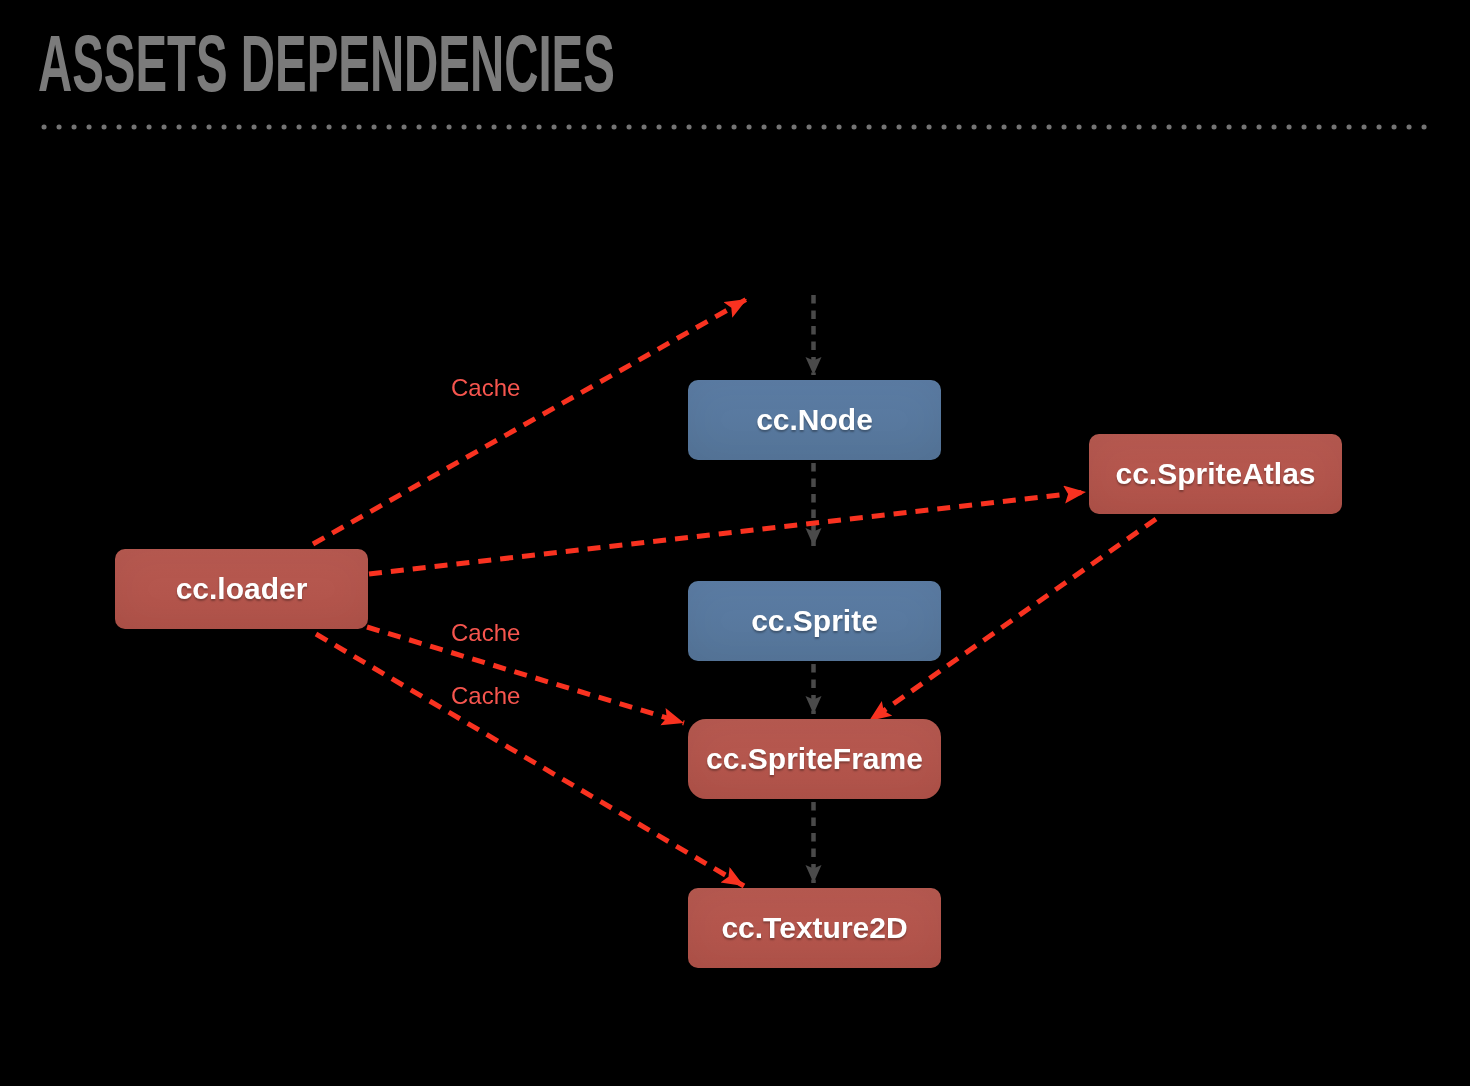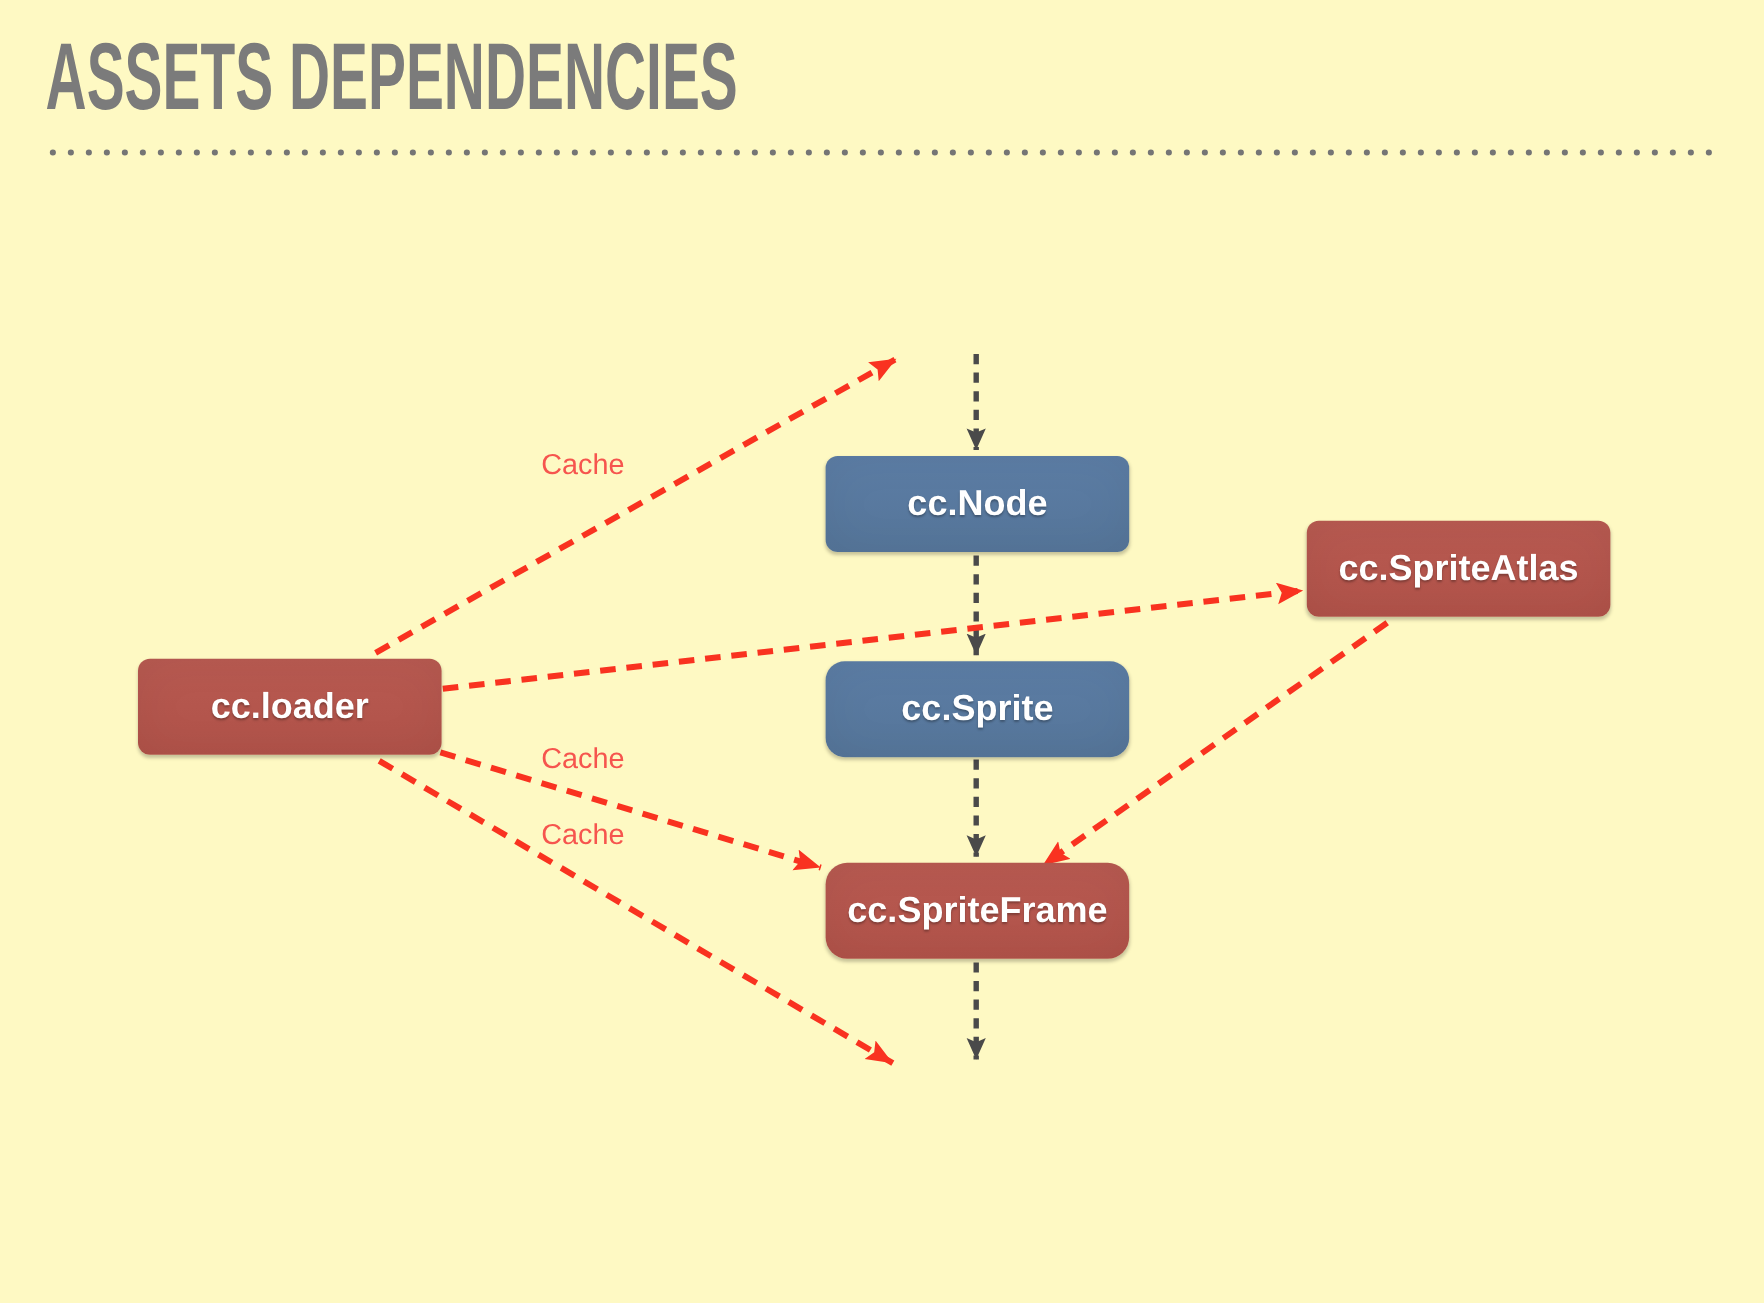--- a/index.html
+++ b/index.html
@@ -5,21 +5,21 @@
   html, body {
     margin: 0;
     padding: 0;
     background: #ffffff;
     font-family: "Liberation Sans", sans-serif;
   }
   .slide {
     position: relative;
     width: 1470px;
     height: 1086px;
-    background: #fef9c3;
+    background: #000000;
     overflow: hidden;
   }
 
   
   .title {
     position: absolute;
     left: 38px;
     top: 18px;
     margin: 0;
     font-size: 79px;
@@ -59,21 +59,21 @@
     font-size: 30px;
     font-weight: bold;
     text-shadow: 0 2px 2px rgba(0,0,0,0.30);
     box-shadow: 0 2px 3px rgba(0,0,0,0.22), inset 0 0 40px rgba(0,0,0,0.05);
   }
   .node.red  { background: linear-gradient(#b85a51, #b05249); }
   .node.blue { background: linear-gradient(#5c7da5, #557599); }
 
   .pos-prefab      { left: 688px; top: 212px; }
   .pos-node        { left: 688px; top: 380px; }
-  .pos-sprite      { left: 688px; top: 551px; border-radius: 16px; }
+  .pos-sprite      { left: 688px; top: 581px; }
   .pos-spriteframe { left: 688px; top: 719px; border-radius: 18px; }
   .pos-texture2d   { left: 688px; top: 888px; }
   .pos-loader      { left: 115px; top: 549px; }
   .pos-spriteatlas { left: 1089px; top: 434px; text-align: right; }
 
   
   .edge-label {
     position: absolute;
     z-index: 3;
     color: #f6554e;
@@ -136,20 +136,23 @@
 
     <div class="node blue pos-node">
       <span>cc.Node</span>
     </div>
     <div class="node blue pos-sprite">
       <span>cc.Sprite</span>
     </div>
     <div class="node red pos-spriteframe">
       <span>cc.SpriteFrame</span>
     </div>
+    <div class="node red pos-texture2d">
+      <span>cc.Texture2D</span>
+    </div>
     <div class="node red pos-loader">
       <span>cc.loader</span>
     </div>
     <div class="node red pos-spriteatlas">
       <span>cc.SpriteAtlas</span>
     </div>
 
     <div class="edge-label pos-cache-1">Cache</div>
     <div class="edge-label pos-cache-2">Cache</div>
     <div class="edge-label pos-cache-3">Cache</div>

